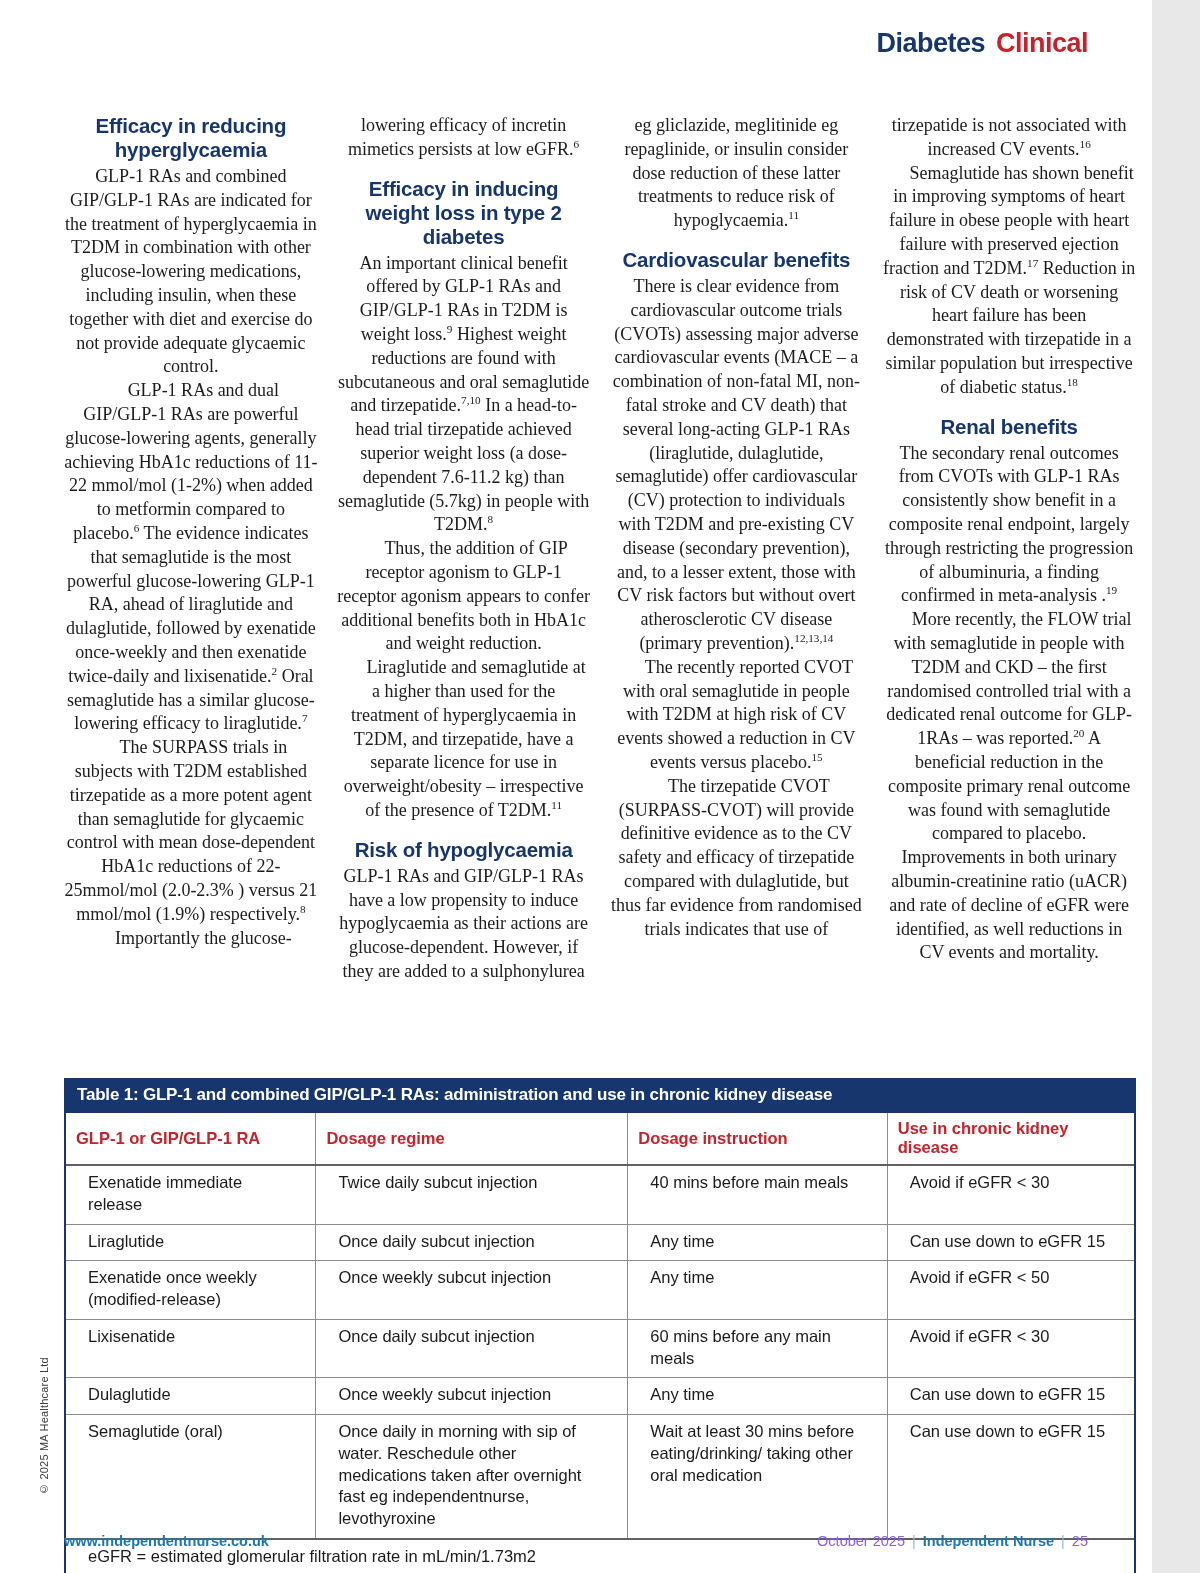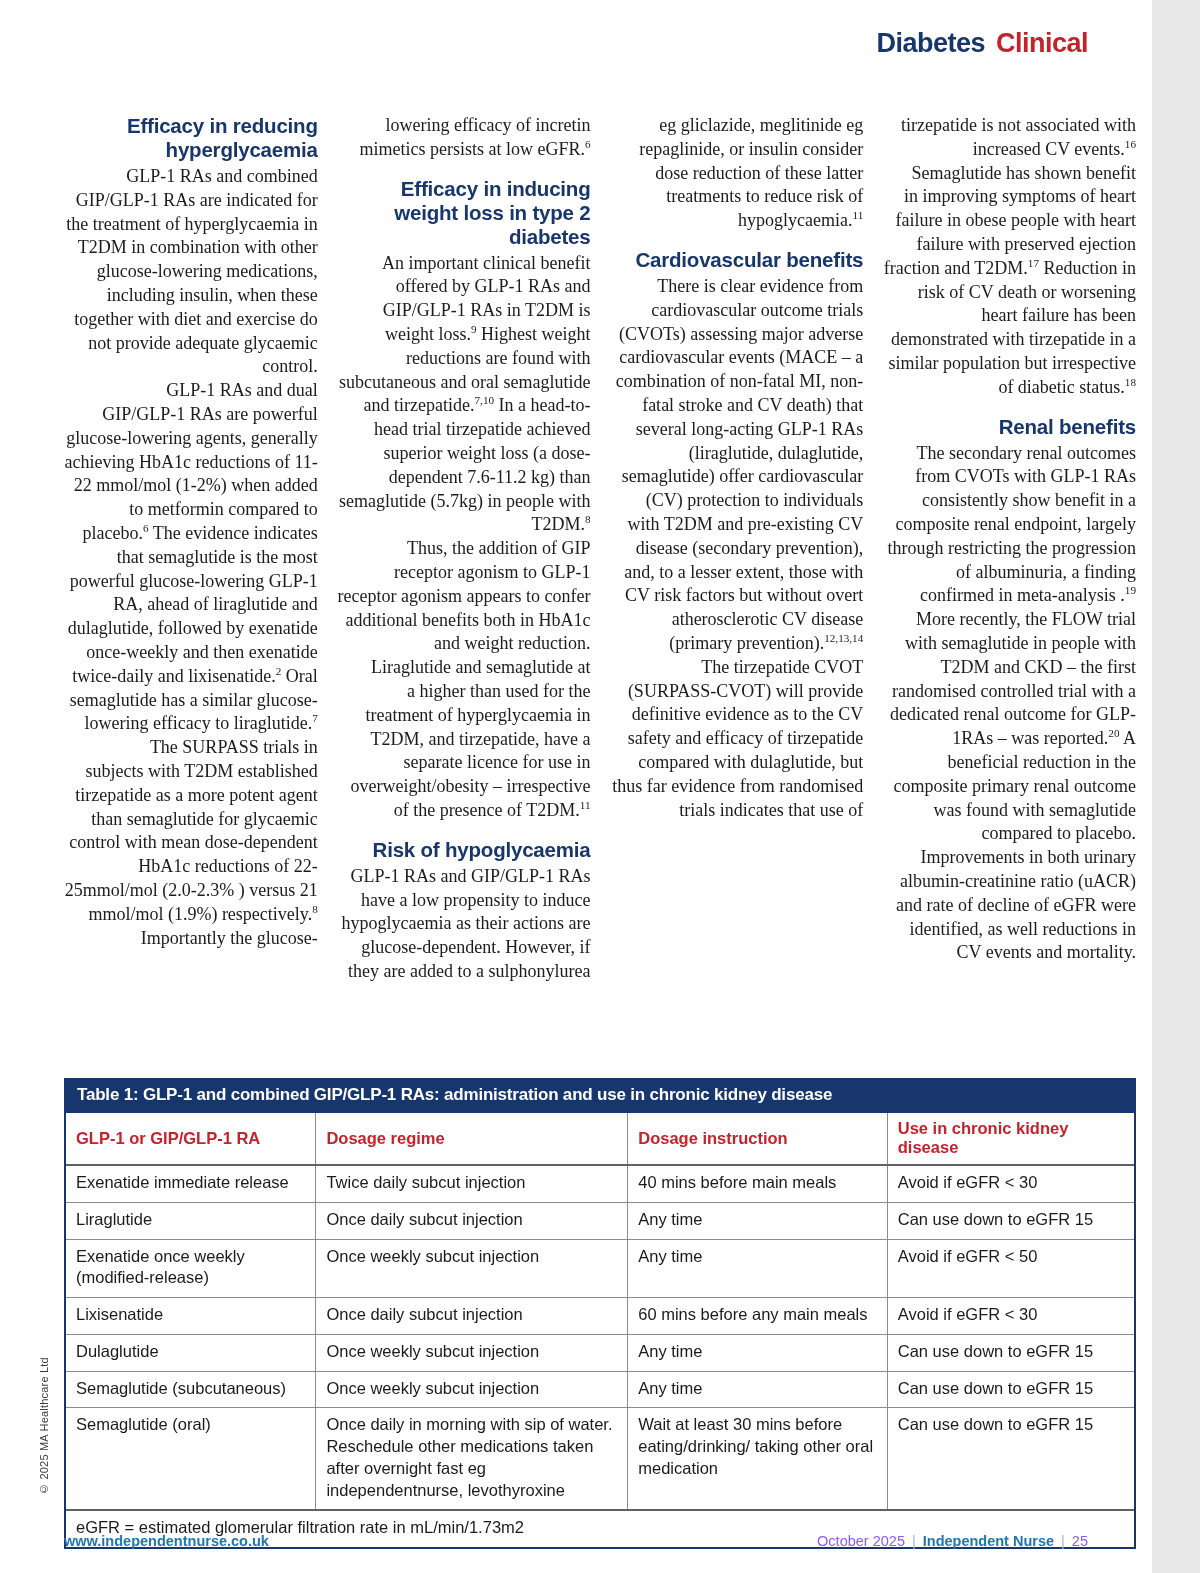--- a/index.html
+++ b/index.html
@@ -22,21 +22,21 @@
     font-family:"Liberation Sans",sans-serif;font-weight:bold;
     font-size:27px;letter-spacing:-0.5px;white-space:nowrap;
   }
   .masthead .brand{color:var(--navy);}
   .masthead .section{color:var(--red);margin-left:11px;}
 
   
   .columns{
     position:absolute;left:64px;top:114px;width:1072px;
     display:flex;gap:19px;
-    font-size:18px;line-height:23.8px;text-align:right;
+    font-size:18px;line-height:23.8px;text-align:center;
   }
   .col{flex:1 1 0;min-width:0;}
   .col h3{
     font-family:"Liberation Sans",sans-serif;font-weight:bold;
     font-size:20.5px;line-height:24px;color:var(--navy);
     margin:15px 0 3px;letter-spacing:-0.2px;
   }
   .col > :first-child{margin-top:0;}
   .col p{margin:0;}
   .col p.indent{text-indent:25px;}
@@ -54,21 +54,21 @@
   }
   .tablewrap table{
     width:100%;border-collapse:collapse;table-layout:fixed;
     font-size:16.5px;color:#1b1b1b;
   }
   .tablewrap th{
     color:var(--red);text-align:left;font-weight:bold;font-size:16.5px;
     padding:6px 10px 7px;border-bottom:2px solid var(--rule-dark);
   }
   .tablewrap td{
-    padding:6px 10px 8px;vertical-align:top;border-top:1px solid var(--rule);
+    padding:6px 22px 8px;vertical-align:top;border-top:1px solid var(--rule);
     line-height:1.32;
   }
   .tablewrap th+th,.tablewrap td+td{border-left:1px solid var(--rule);}
   .tablewrap tr.foot td{border-top:2px solid var(--rule-dark);}
   col.c1{width:23.4%;} col.c2{width:29.2%;} col.c3{width:24.3%;} col.c4{width:23.1%;}
 
   
   .pagefooter{
     position:absolute;left:64px;right:64px;top:1533px;
     display:flex;justify-content:space-between;align-items:flex-end;
@@ -111,20 +111,21 @@
         <p>An important clinical benefit offered by GLP-1 RAs and GIP/GLP-1 RAs in T2DM is weight loss.<sup>9</sup> Highest weight reductions are found with subcutaneous and oral semaglutide and tirzepatide.<sup>7,10</sup> In a head-to-head trial tirzepatide achieved superior weight loss (a dose-dependent 7.6-11.2 kg) than semaglutide (5.7kg) in people with T2DM.<sup>8</sup></p>
         <p class="indent">Thus, the addition of GIP receptor agonism to GLP-1 receptor agonism appears to confer additional benefits both in HbA1c and weight reduction.</p>
         <p class="indent">Liraglutide and semaglutide at a higher than used for the treatment of hyperglycaemia in T2DM, and tirzepatide, have a separate licence for use in overweight/obesity – irrespective of the presence of T2DM.<sup>11</sup></p>
         <h3>Risk of hypoglycaemia</h3>
         <p>GLP-1 RAs and GIP/GLP-1 RAs have a low propensity to induce hypoglycaemia as their actions are glucose-dependent. However, if they are added to a sulphonylurea</p>
       </div>
       <div class="col">
         <p>eg gliclazide, meglitinide eg repaglinide, or insulin consider dose reduction of these latter treatments to reduce risk of hypoglycaemia.<sup>11</sup></p>
         <h3>Cardiovascular benefits</h3>
         <p>There is clear evidence from cardiovascular outcome trials (CVOTs) assessing major adverse cardiovascular events (MACE – a combination of non-fatal MI, non-fatal stroke and CV death) that several long-acting GLP-1 RAs (liraglutide, dulaglutide, semaglutide) offer cardiovascular (CV) protection to individuals with T2DM and pre-existing CV disease (secondary prevention), and, to a lesser extent, those with CV risk factors but without overt atherosclerotic CV disease (primary prevention).<sup>12,13,14</sup></p>
+        <p class="indent">The recently reported CVOT with oral semaglutide in people with T2DM at high risk of CV events showed a reduction in CV events versus placebo.<sup>15</sup></p>
         <p class="indent">The tirzepatide CVOT (SURPASS-CVOT) will provide definitive evidence as to the CV safety and efficacy of tirzepatide compared with dulaglutide, but thus far evidence from randomised trials indicates that use of</p>
       </div>
       <div class="col">
         <p>tirzepatide is not associated with increased CV events.<sup>16</sup></p>
         <p class="indent">Semaglutide has shown benefit in improving symptoms of heart failure in obese people with heart failure with preserved ejection fraction and T2DM.<sup>17</sup> Reduction in risk of CV death or worsening heart failure has been demonstrated with tirzepatide in a similar population but irrespective of diabetic status.<sup>18</sup></p>
         <h3>Renal benefits</h3>
         <p>The secondary renal outcomes from CVOTs with GLP-1 RAs consistently show benefit in a composite renal endpoint, largely through restricting the progression of albuminuria, a finding confirmed in meta-analysis .<sup>19</sup></p>
         <p class="indent">More recently, the FLOW trial with semaglutide in people with T2DM and CKD – the first randomised controlled trial with a dedicated renal outcome for GLP-1RAs – was reported.<sup>20</sup> A beneficial reduction in the composite primary renal outcome was found with semaglutide compared to placebo.  Improvements in both urinary albumin-creatinine ratio (uACR) and rate of decline of eGFR were identified, as well reductions in CV events and mortality.</p>
       </div>
     </div>
@@ -171,26 +172,20 @@
             <td>60 mins before any main meals</td>
             <td>Avoid if eGFR &lt; 30</td>
           </tr>
           <tr>
             <td>Dulaglutide</td>
             <td>Once weekly subcut injection</td>
             <td>Any time</td>
             <td>Can use down to eGFR 15</td>
           </tr>
           <tr>
-            <td>Semaglutide (subcutaneous)</td>
-            <td>Once weekly subcut injection</td>
-            <td>Any time</td>
-            <td>Can use down to eGFR 15</td>
-          </tr>
-          <tr>
             <td>Semaglutide (oral)</td>
             <td>Once daily in morning with sip of water. Reschedule other medications taken after overnight fast eg independentnurse, levothyroxine</td>
             <td>Wait at least 30 mins before eating/drinking/ taking other oral medication</td>
             <td>Can use down to eGFR 15</td>
           </tr>
           <tr class="foot">
             <td colspan="4">eGFR = estimated glomerular filtration rate in mL/min/1.73m2</td>
           </tr>
         </tbody>
       </table>

